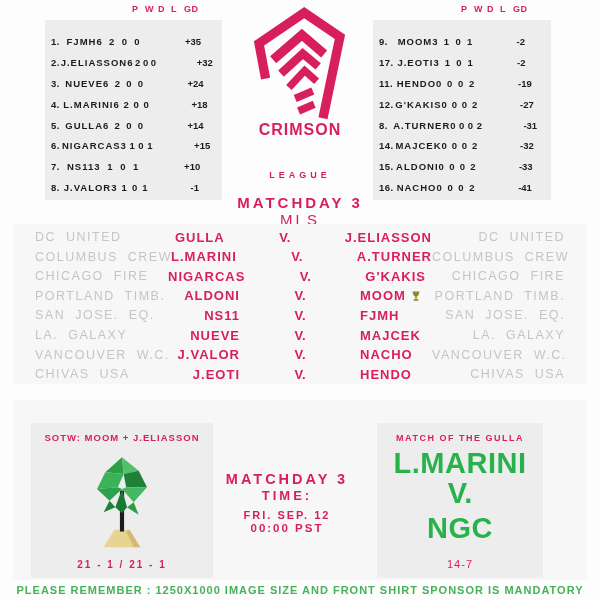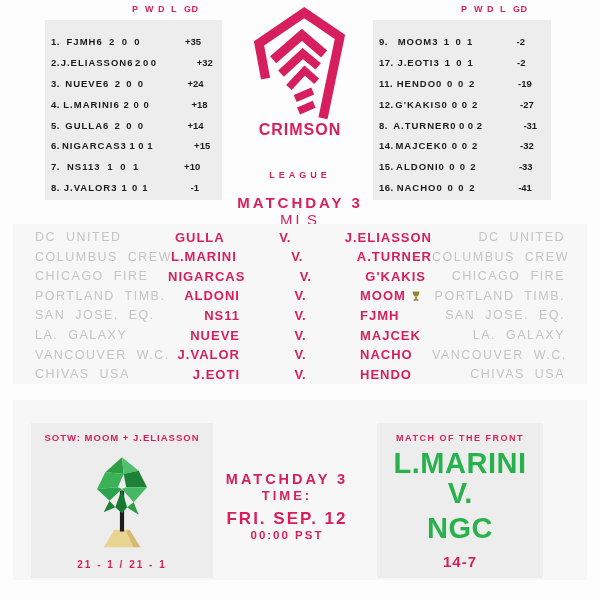--- a/index.html
+++ b/index.html
@@ -51,28 +51,28 @@
   
   .bottom-panel{position:absolute;left:13px;top:400px;width:574px;height:180px;background:#f7f7f7;}
   .sotw-box{position:absolute;left:18px;top:23px;width:182px;height:155px;background:#ededed;
     display:flex;flex-direction:column;align-items:center;box-sizing:border-box;padding:9px 4px 8px 4px;}
   .sotw-title{color:#d81f5e;font-size:9.5px;font-weight:bold;letter-spacing:1px;white-space:nowrap;}
   .tree-svg{margin-top:6px;}
   .sotw-score{margin-top:auto;color:#d81f5e;font-size:10px;font-weight:bold;letter-spacing:2px;}
   .time-block{position:absolute;left:174px;top:72px;width:200px;text-align:center;color:#d81f5e;font-weight:bold;}
   .time-l1{font-size:14.5px;letter-spacing:3px;line-height:1.1;}
   .time-l2{font-size:13px;letter-spacing:3px;line-height:1.2;}
-  .time-l3{font-size:17px;letter-spacing:2px;margin-top:5px;line-height:1.2;}
+  .time-l3{font-size:11px;letter-spacing:2px;margin-top:5px;line-height:1.2;}
   .time-l4{font-size:11.5px;letter-spacing:2px;line-height:1.2;}
   .motw-box{position:absolute;left:364px;top:23px;width:166px;height:155px;background:#ededed;
     display:flex;flex-direction:column;align-items:center;box-sizing:border-box;padding:10px 4px 8px 4px;}
   .motw-title{color:#d81f5e;font-size:9px;font-weight:bold;letter-spacing:1.5px;white-space:nowrap;}
   .motw-big{color:#28b24c;font-size:29px;font-weight:bold;letter-spacing:.5px;line-height:.98;margin-top:6px;white-space:nowrap;}
   .motw-vs{color:#28b24c;font-size:29px;font-weight:bold;line-height:.98;margin-top:2px;}
-  .motw-score{margin-top:auto;color:#d81f5e;font-size:15px;font-weight:bold;letter-spacing:1px;}
+  .motw-score{margin-top:auto;color:#d81f5e;font-size:11px;font-weight:normal;letter-spacing:1px;}
 
   
   .footer-note{position:absolute;left:0;top:584px;width:600px;text-align:center;
     color:#45b159;font-size:11px;font-weight:bold;letter-spacing:1px;white-space:nowrap;}
 </style>
 </head>
 <body>
 
 <div class="canvas">
 
@@ -349,23 +349,24 @@
     </div>
 
     <div class="time-block">
       <div class="time-l1">MATCHDAY 3</div>
       <div class="time-l2">TIME:</div>
       <div class="time-l3">FRI. SEP. 12</div>
       <div class="time-l4">00:00 PST</div>
     </div>
 
     <div class="motw-box">
-      <div class="motw-title">MATCH OF THE FRONT</div>
+      <div class="motw-title">MATCH OF THE GULLA</div>
       <div class="motw-big">L.MARINI</div>
       <div class="motw-vs">V.</div>
       <div class="motw-big">NGC</div>
       <div class="motw-score">14-7</div>
     </div>
 
   </div>
 
+  <div class="footer-note">PLEASE REMEMBER : 1250X1000 IMAGE SIZE AND FRONT SHIRT SPONSOR IS MANDATORY</div>
 
 </div>
 
 </body></html>

